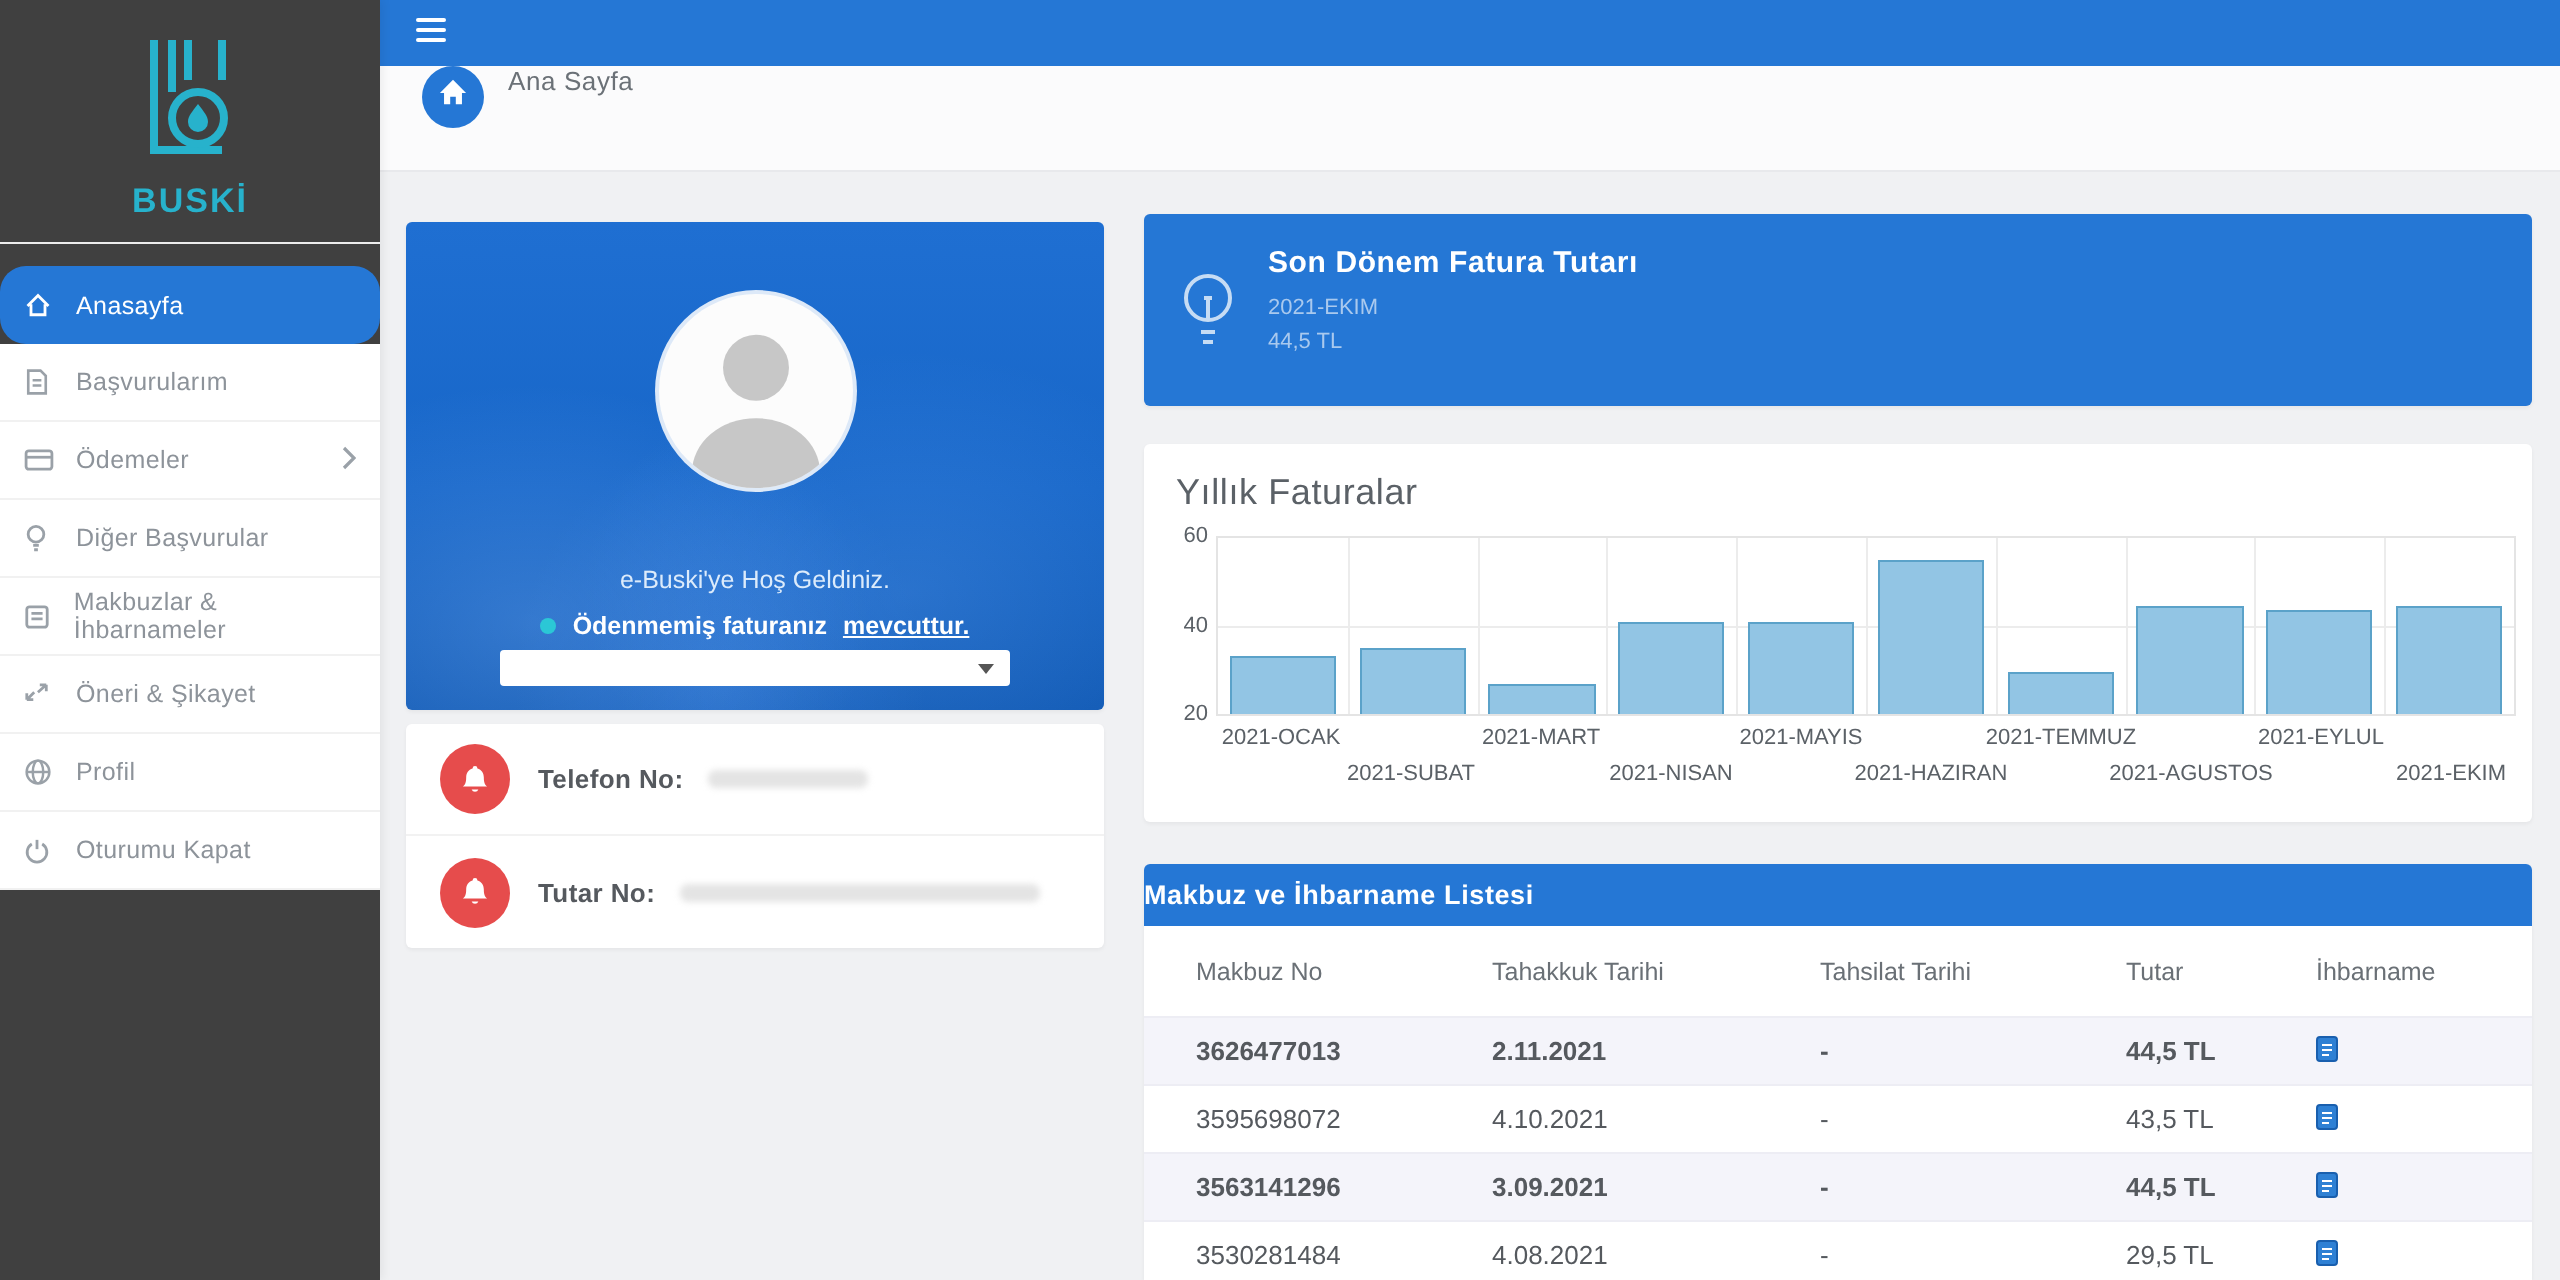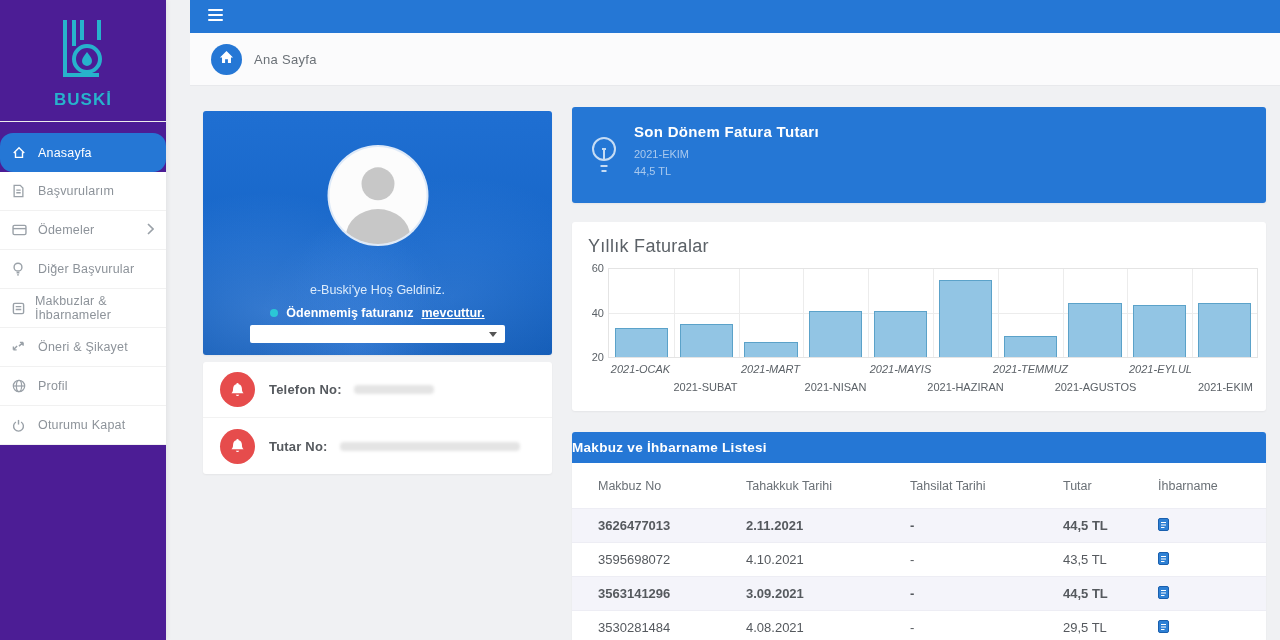--- a/index.html
+++ b/index.html
@@ -10,26 +10,26 @@
     position:relative;
     overflow:hidden;
     color:#555;
   }
   
   .topbar { position:absolute; left:190px; top:0; width:1090px; height:33px; background:#2577d5; }
   .hamburger { position:absolute; left:18px; top:9px; width:15px; height:14px; cursor:pointer; }
   .hamburger i { display:block; height:2px; background:#fff; margin-bottom:3px; border-radius:1px; }
   
   .breadbar { position:absolute; left:190px; top:33px; width:1090px; height:53px; background:#fbfbfc;
-    border-bottom:1px solid #e8e9ec; display:flex; align-items:center; padding-left:21px; }
+    border-bottom:1px solid #e8e9ec; display:flex; align-items:flex-start; padding-left:21px; }
   .bc-circle { width:31px; height:31px; border-radius:50%; background:#2577d5; display:flex;
     align-items:center; justify-content:center; }
   .bc-label { margin-left:12px; font-size:13px; color:#6b7177; letter-spacing:.3px; }
   
-  .sidebar { position:absolute; left:0; top:0; width:166px; height:640px; background:#4c1d95;
+  .sidebar { position:absolute; left:0; top:0; width:190px; height:640px; background:#404040;
     box-shadow:1px 0 5px rgba(0,0,0,.07); z-index:3; }
   .logo-box { height:122px; border-bottom:1px solid #ededed; display:flex; flex-direction:column;
     align-items:center; justify-content:center; padding-top:6px; }
   .brand-name { color:#27b2cc; font-weight:bold; font-size:17px; letter-spacing:1px; margin-top:3px; }
   .menu { margin-top:11px; }
   .side-item { height:39px; display:flex; align-items:center; padding:0 12px;
     border-bottom:1px solid #f1f1f1; color:#8d939a; font-size:12.5px; cursor:pointer;
     letter-spacing:.2px; position:relative; background:#fff; }
   .side-item .s-icon { width:16px; margin-right:10px; display:flex; align-items:center; }
   .side-item svg { stroke:#9aa1a8; }
@@ -77,21 +77,21 @@
   .chart-title { position:absolute; left:16px; top:14px; font-size:18px; color:#5b6167; letter-spacing:.3px; }
   .plot { position:absolute; left:36px; right:8px; top:46px; height:90px; border:1px solid #e4e4e4;
     background:#fff; }
   .plot .vline { position:absolute; top:0; bottom:0; width:1px; background:#ececec; }
   .plot .hline { position:absolute; left:0; right:0; height:1px; background:#ececec; }
   .plot .bar { position:absolute; bottom:0; width:8.2%; background:#92c5e4; border:1px solid #5ba2c9;
     border-bottom:none; }
   .ytick { position:absolute; width:28px; text-align:right; font-size:11px; color:#5b6167; }
   .xlabels { position:absolute; left:36px; right:8px; top:141px; height:40px; }
   .xlabel { position:absolute; transform:translateX(-50%); white-space:nowrap; font-size:11px; color:#5b6167; }
-  .xlabel.row1 { top:0;font-style:italic; } .xlabel.row2 { top:18px; }
+  .xlabel.row1 { top:0; } .xlabel.row2 { top:18px; }
   
   .table-card { left:572px; top:432px; width:694px; height:208px; background:#fff; overflow:hidden;
     border-radius:3px 3px 0 0; }
   .t-header { height:31px; background:#2577d5; color:#fff; font-size:13.5px; font-weight:bold;
     display:flex; align-items:center; padding-left:0; letter-spacing:.3px; }
   .t-grid { display:grid; grid-template-columns:148px 164px 153px 95px 1fr; align-items:center;
     padding-left:26px; }
   .t-cols { height:45px; color:#6a7076; font-size:12.5px; }
   .t-row { height:34px; font-size:13px; color:#55595e; border-top:1px solid #ededf4; cursor:pointer; }
   .t-row.striped { background:#f4f4fa;font-weight:bold; }

